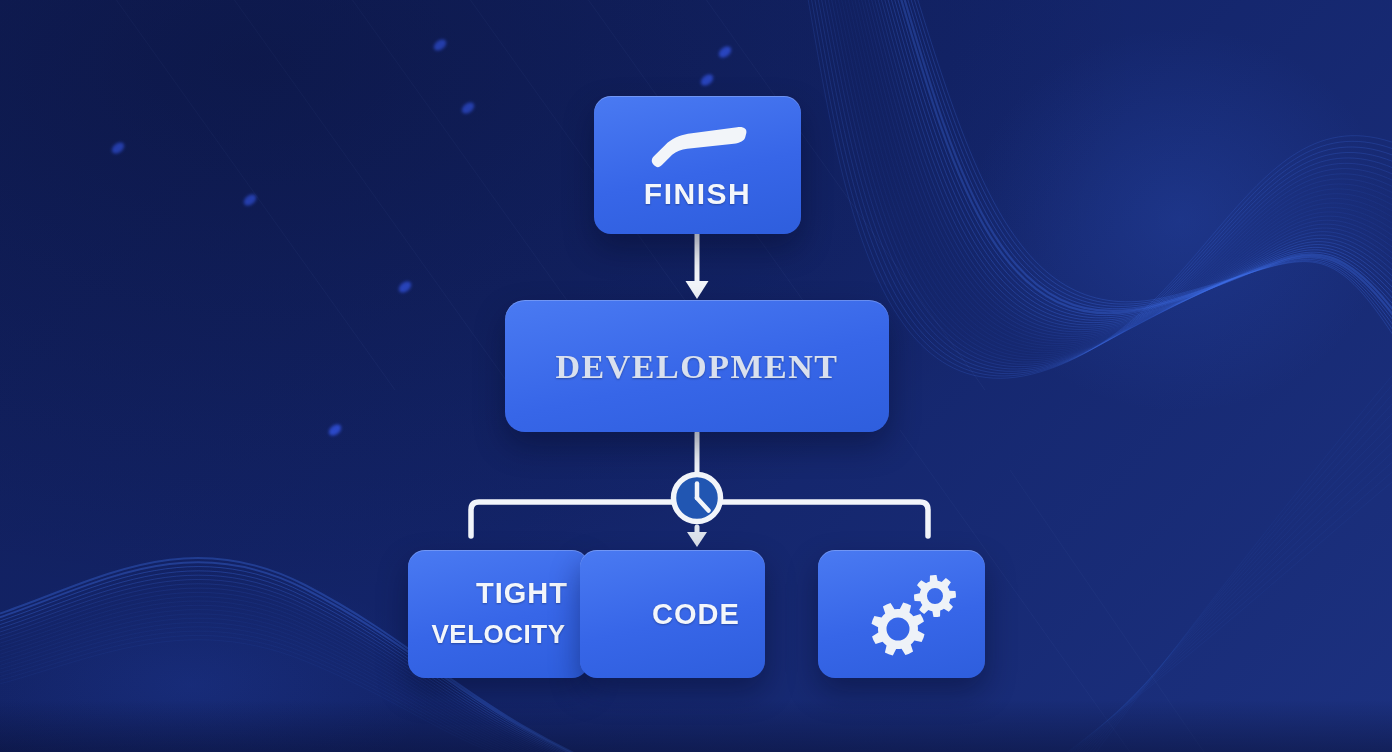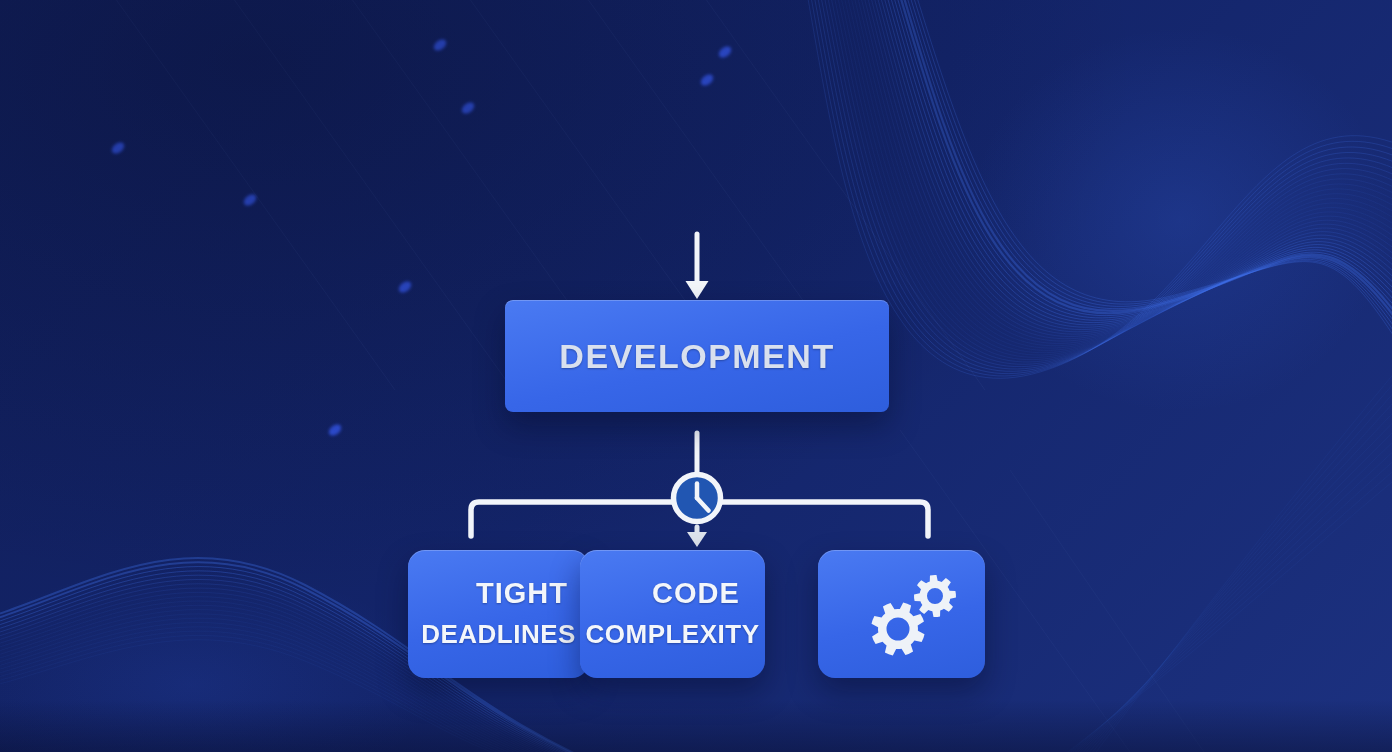--- a/index.html
+++ b/index.html
@@ -13,21 +13,21 @@
   .vignette{position:absolute;left:0;top:0;width:1392px;height:752px;pointer-events:none;
     background:radial-gradient(ellipse at 18% 8%,rgba(5,9,34,.33),transparent 55%),
                linear-gradient(180deg,transparent 93%,rgba(7,12,44,.45));}
   #connectors{position:absolute;left:0;top:0;}
   .conn{stroke:var(--connector-white,#f2f5fa);}
   .conn-soft{stroke:#dde3ec;}
   .node{position:absolute;display:flex;flex-direction:column;align-items:center;justify-content:center;
     background:linear-gradient(168deg,var(--node-top,#4a7af2) 0%,var(--node-mid,#3766e8) 55%,var(--node-bottom,#2e5edd) 100%);
     border-radius:17px;box-shadow:0 14px 30px rgba(4,10,40,.40), inset 0 1px 0 rgba(255,255,255,.22);}
   .node-finish{left:594px;top:96px;width:207px;height:138px;gap:4px;}
-  .node-velocity{left:505px;top:300px;width:384px;height:112px;border-radius:8px;}
+  .node-velocity{left:505px;top:300px;width:384px;height:132px;border-radius:20px;font-family:Liberation Serif, serif;}
   .node-tight{left:408px;top:550px;width:181px;height:128px;}
   .node-code{left:580px;top:550px;width:185px;height:128px;}
   .node-gears{left:818px;top:550px;width:167px;height:128px;}
   .lbl{color:var(--text-bright,#f3f6fb);font-weight:700;text-align:center;letter-spacing:1px;
     text-shadow:0 1px 2px rgba(8,16,50,.35);}
   .lbl-finish{font-size:30px;letter-spacing:1.5px;}
   .lbl-vel{font-size:34px;line-height:45px;color:var(--text-muted,#d9e0ee);letter-spacing:1.5px;}
   .l1{font-size:29px;line-height:41px;margin-left:47px;}
   .l2{font-size:26px;line-height:41px;letter-spacing:.5px;}
   .flag-icon{width:112px;height:50px;margin-top:4px;}
@@ -137,33 +137,40 @@
       <circle cx="697" cy="498" r="23.5" fill="var(--clock-face-blue,#2156b2)" stroke="var(--connector-white,#f2f5fa)" stroke-width="5.5"></circle>
       <line class="conn" x1="697" y1="498" x2="697" y2="483.5" stroke-width="4.5" stroke-linecap="round"></line>
       <line class="conn" x1="697" y1="498" x2="708.5" y2="510.5" stroke-width="4.5" stroke-linecap="round"></line>
     </g>
     <g>
       <line class="conn-soft" x1="697" y1="527" x2="697" y2="534" stroke-width="5" stroke-linecap="round"></line>
       <path d="M 687,532 L 707,532 L 697,547 Z" fill="#dde3ec"></path>
     </g>
   </svg>
 
+  <div class="node node-finish">
+    <svg class="flag-icon" viewBox="0 0 130 60" xmlns="http://www.w3.org/2000/svg">
+      <path fill="#f2f5f9" d="M 14,52 C 9,49 8,44 12,40 L 26,26 C 33,19 43,15 53,13 L 112,5
+               C 120,4 124,7 123,12 L 122,16 C 121,22 115,24 108,25 L 52,31
+               C 45,32 39,34 34,38 L 22,50 C 19,53 17,54 14,52 Z"></path>
+    </svg>
+    <div class="lbl lbl-finish">FINISH</div>
+  </div>
 
   <div class="node node-velocity">
     <div class="lbl lbl-vel">DEVELOPMENT</div>
   </div>
 
   <div class="node node-tight">
     <div class="lbl l1">TIGHT</div>
-    <div class="lbl l2">DEADLINES</div>
+    <div class="lbl l2">VELOCITY</div>
   </div>
 
   <div class="node node-code">
     <div class="lbl l1">CODE</div>
-    <div class="lbl l2">COMPLEXITY</div>
   </div>
 
   <div class="node node-gears">
     <svg class="gears-icon" viewBox="0 0 167 128" xmlns="http://www.w3.org/2000/svg">
       <path id="gear-large" fill="#eef2f8" fill-rule="evenodd" d="M 106.50 84.18 A 27 27 0 0 1 103.60 92.11 L 96.43 90.41 A 20 20 0 0 1 92.77 94.39 L 95.08 101.40 A 27 27 0 0 1 87.42 104.96 L 83.55 98.68 A 20 20 0 0 1 78.14 98.91 L 74.82 105.50 A 27 27 0 0 1 66.89 102.60 L 68.59 95.43 A 20 20 0 0 1 64.61 91.77 L 57.60 94.08 A 27 27 0 0 1 54.04 86.42 L 60.32 82.55 A 20 20 0 0 1 60.09 77.14 L 53.50 73.82 A 27 27 0 0 1 56.40 65.89 L 63.57 67.59 A 20 20 0 0 1 67.23 63.61 L 64.92 56.60 A 27 27 0 0 1 72.58 53.04 L 76.45 59.32 A 20 20 0 0 1 81.86 59.09 L 85.18 52.50 A 27 27 0 0 1 93.11 55.40 L 91.41 62.57 A 20 20 0 0 1 95.39 66.23 L 102.40 63.92 A 27 27 0 0 1 105.96 71.58 L 99.68 75.45 A 20 20 0 0 1 99.91 80.86 Z M 91.50 79 A 11.5 11.5 0 1 0 68.50 79 A 11.5 11.5 0 1 0 91.50 79 Z"></path>
       <path id="gear-small" fill="#eef2f8" fill-rule="evenodd" d="M 134.98 56.85 A 21 21 0 0 1 130.75 61.87 L 125.93 58.67 A 15.5 15.5 0 0 1 122.21 60.60 L 122.04 66.39 A 21 21 0 0 1 115.50 66.95 L 114.35 61.27 A 15.5 15.5 0 0 1 110.36 60.00 L 106.15 63.98 A 21 21 0 0 1 101.13 59.75 L 104.33 54.93 A 15.5 15.5 0 0 1 102.40 51.21 L 96.61 51.04 A 21 21 0 0 1 96.05 44.50 L 101.73 43.35 A 15.5 15.5 0 0 1 103.00 39.36 L 99.02 35.15 A 21 21 0 0 1 103.25 30.13 L 108.07 33.33 A 15.5 15.5 0 0 1 111.79 31.40 L 111.96 25.61 A 21 21 0 0 1 118.50 25.05 L 119.65 30.73 A 15.5 15.5 0 0 1 123.64 32.00 L 127.85 28.02 A 21 21 0 0 1 132.87 32.25 L 129.67 37.07 A 15.5 15.5 0 0 1 131.60 40.79 L 137.39 40.96 A 21 21 0 0 1 137.95 47.50 L 132.27 48.65 A 15.5 15.5 0 0 1 131.00 52.64 Z M 125.00 46 A 8 8 0 1 0 109.00 46 A 8 8 0 1 0 125.00 46 Z"></path>
     </svg>
   </div>
 
 </div>

